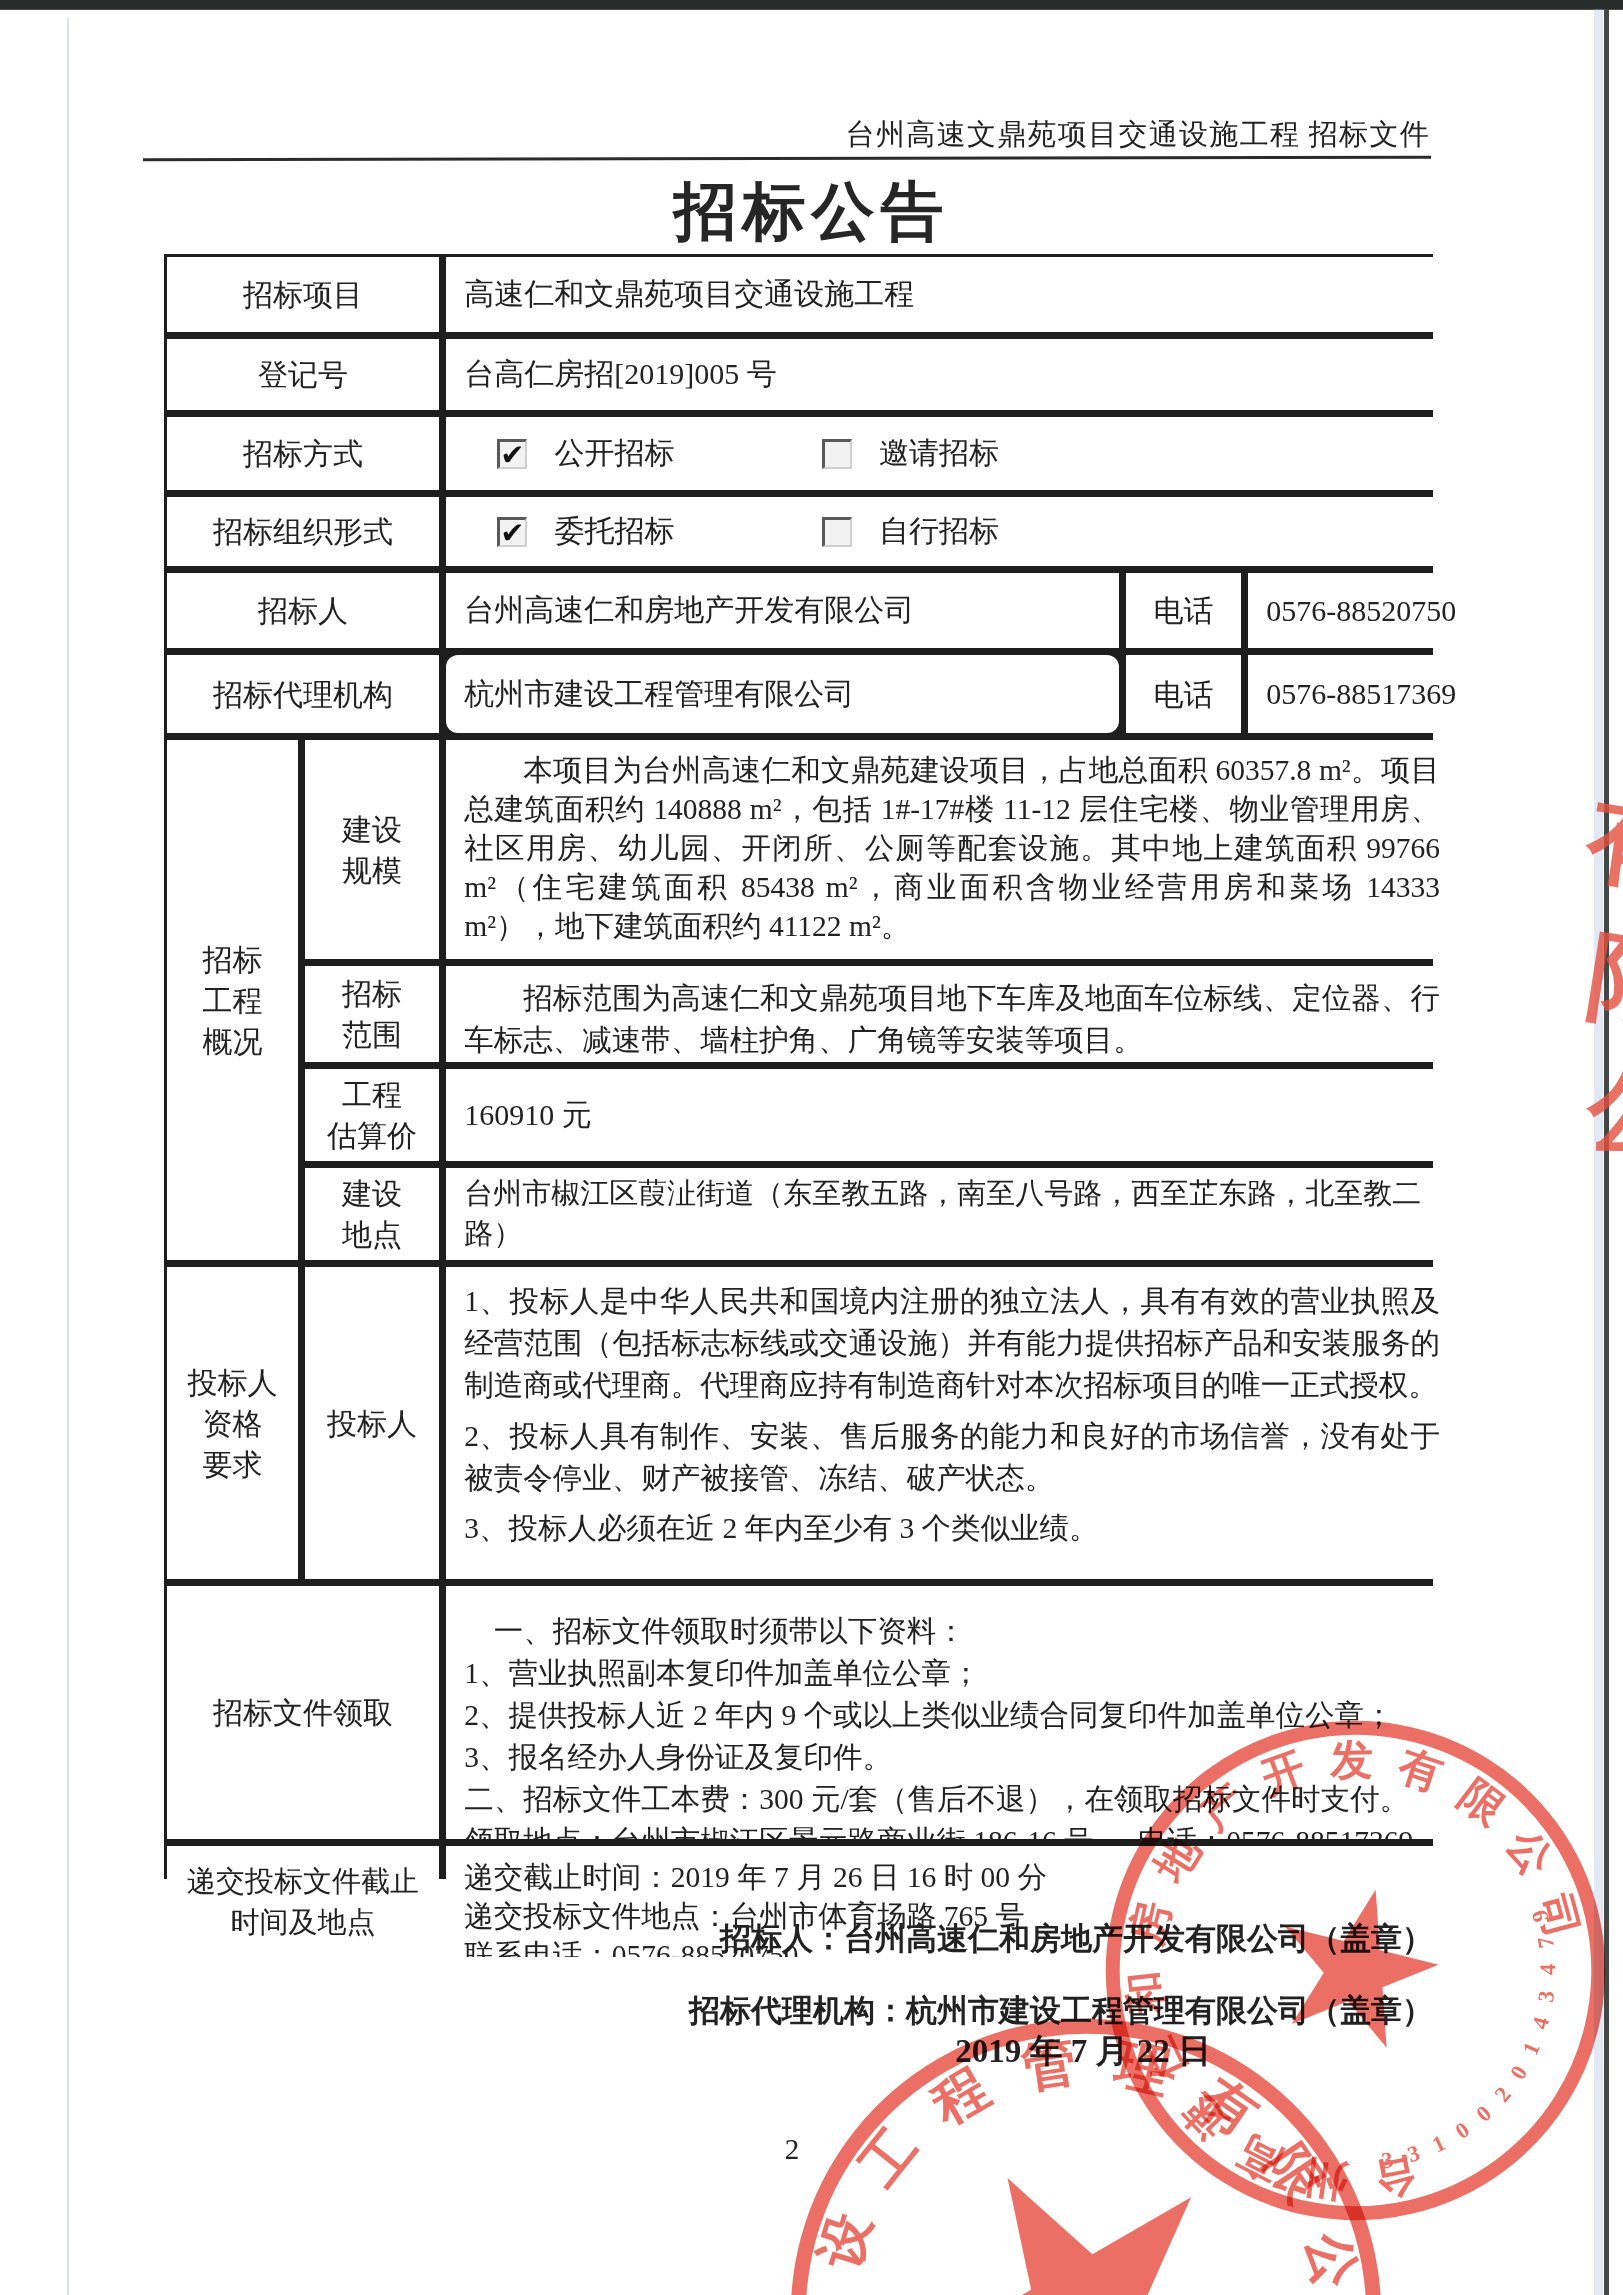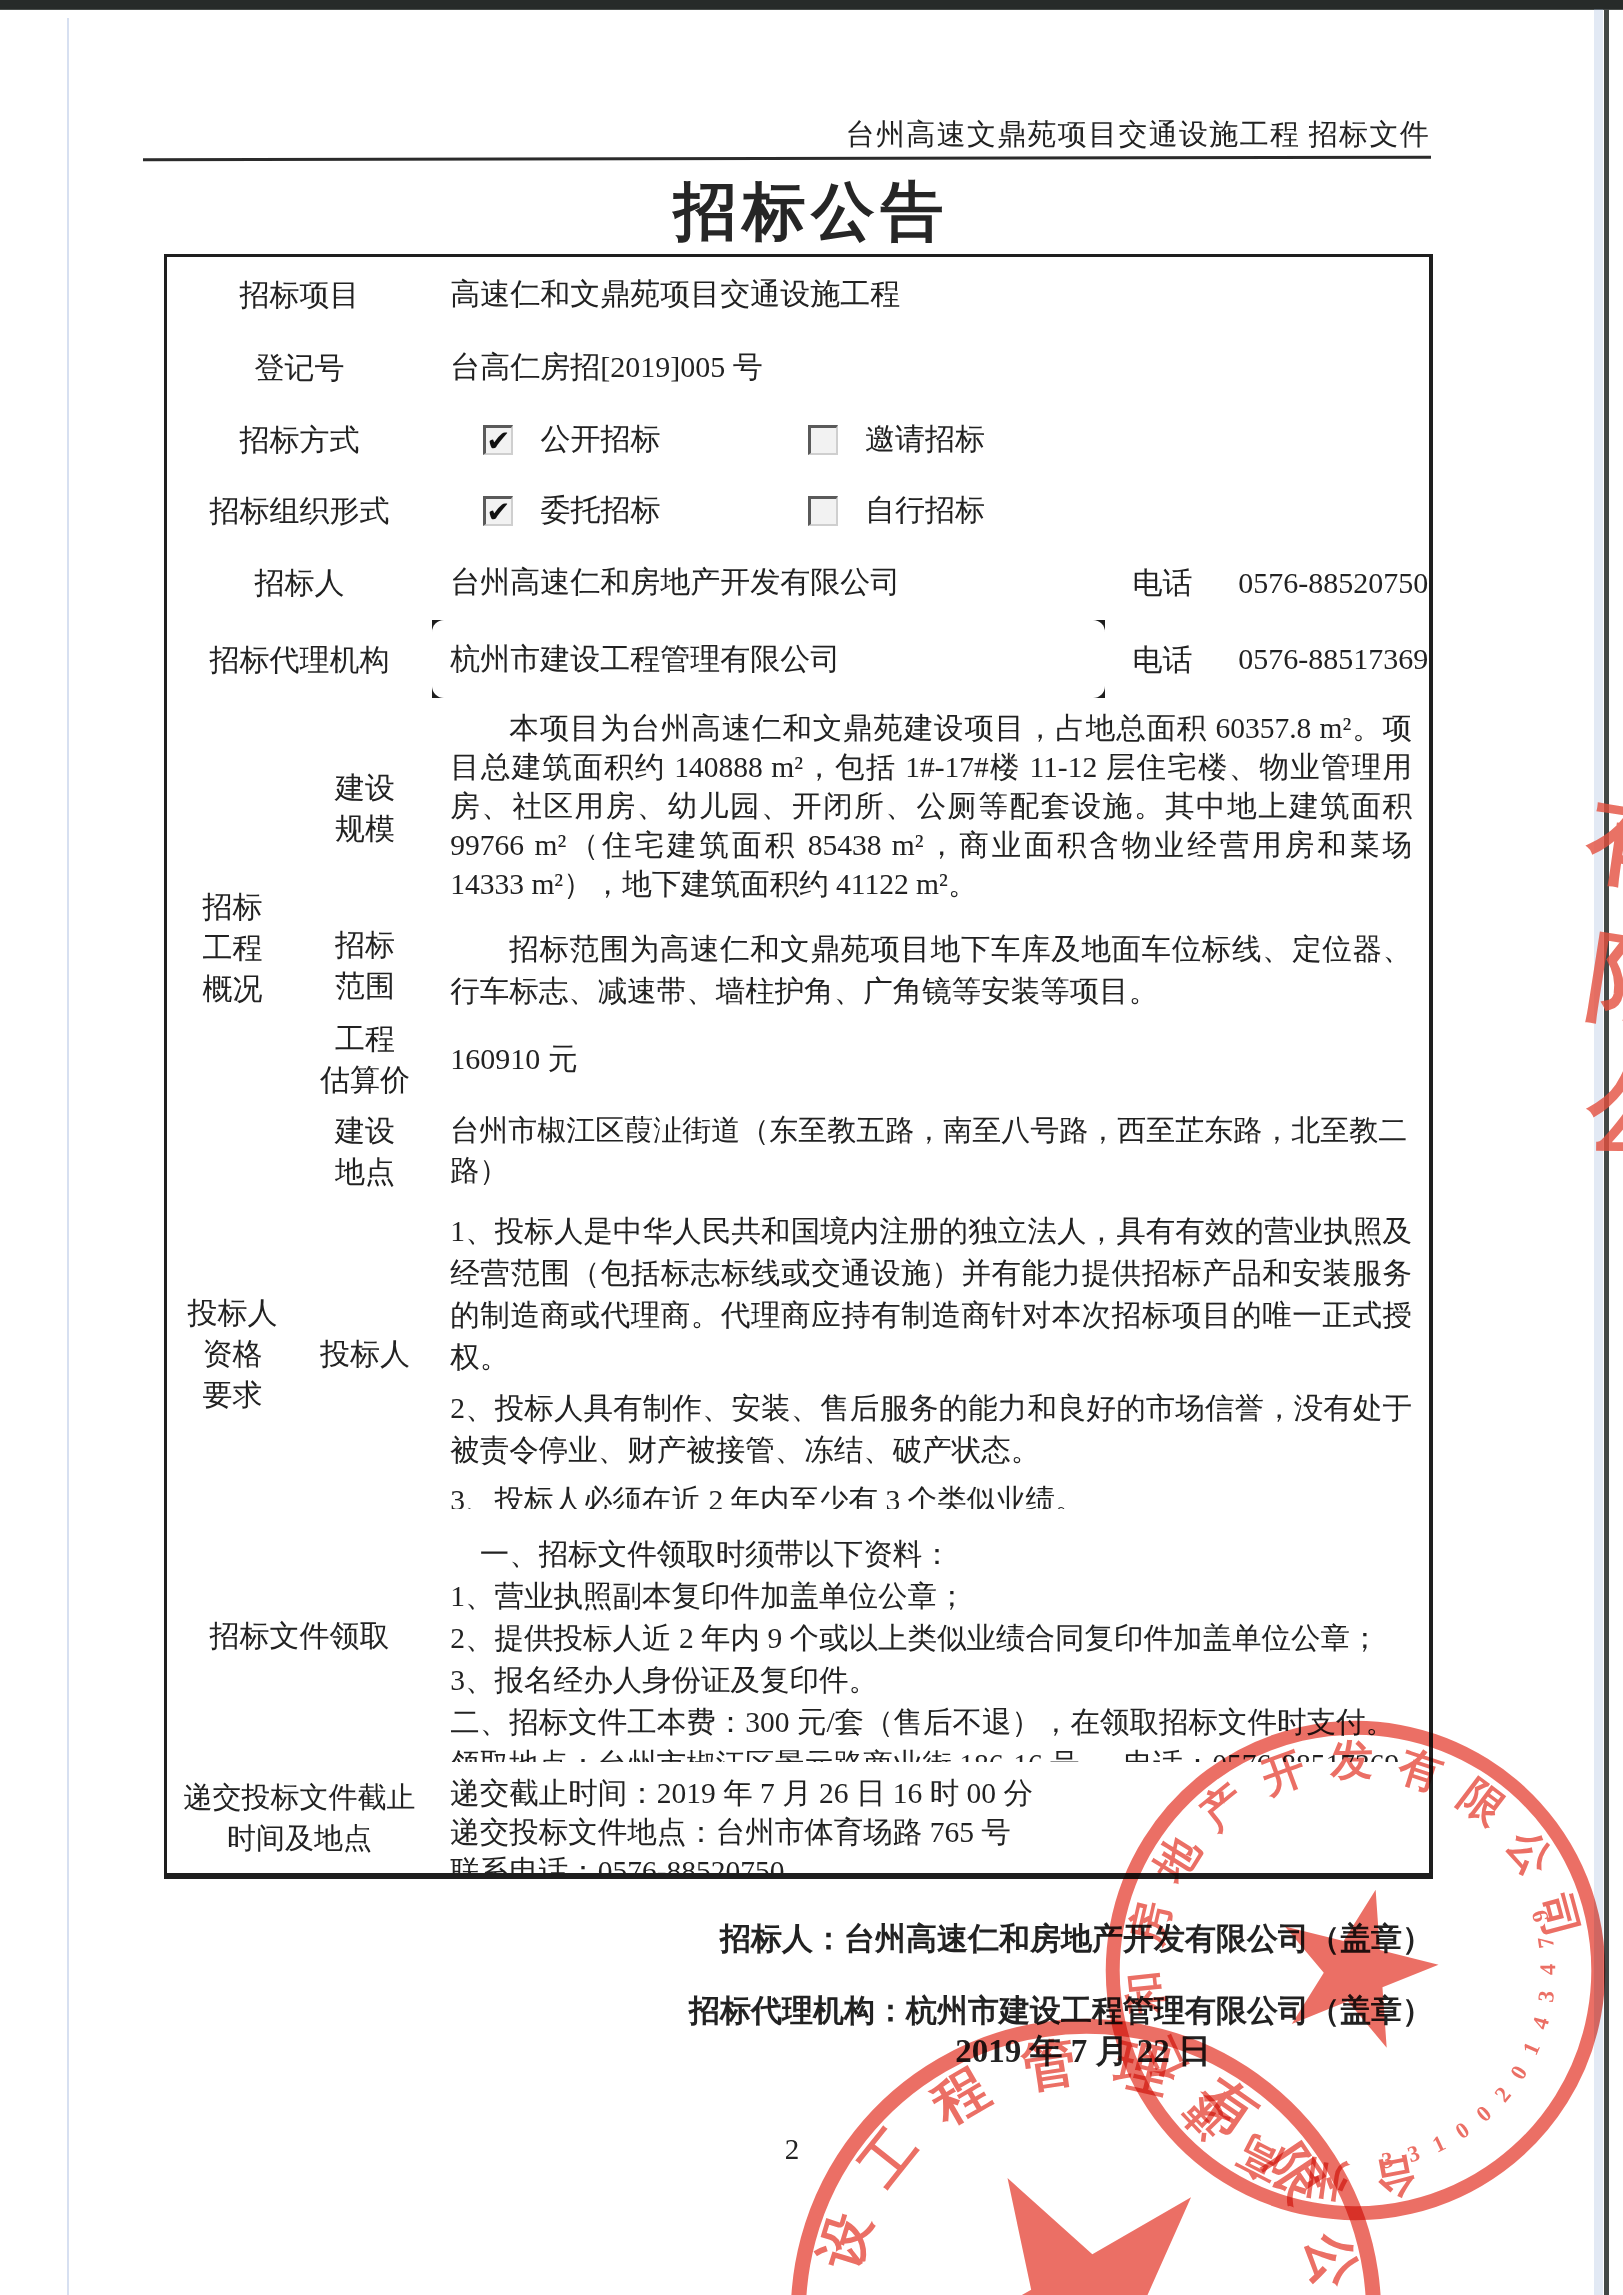--- a/index.html
+++ b/index.html
@@ -18,21 +18,21 @@
   
   .doc-header{position:absolute;top:115px;left:589px;width:841px;text-align:right;font-size:29px;letter-spacing:1.3px;white-space:nowrap;}
   .header-rule{position:absolute;left:143px;top:157px;width:1288px;height:3.3px;background:#2b2b2b;transform:rotate(-.12deg);}
   .doc-title{position:absolute;top:169px;left:0;width:1623px;text-align:center;
     font-family:"Liberation Sans","DejaVu Sans",sans-serif;font-weight:bold;
     font-size:63px;letter-spacing:5.9px;color:#262626;}
   
   .bid-table{
     position:absolute;left:164px;top:254px;width:1269px;height:1625px;
     box-sizing:border-box;border:3.3px solid #1e1e1e;background:#1e1e1e;
-    display:grid;gap:0;
+    display:grid;gap:7px;
     grid-template-columns:131px 134px 673px 115px 209px;
     grid-template-rows:75px 71px 73px 69px 75px 78px 219px 96px 92px 92px 312px 253px 111px;
     font-size:30px;
   }
   .cell{background:#fff;box-sizing:border-box;overflow:hidden;}
   .lab{display:flex;align-items:center;justify-content:center;text-align:center;white-space:pre-line;line-height:41px;}
   .val{display:flex;align-items:center;padding-left:18.3px;}
   .par{padding:10.5px 17px 0 18.3px;line-height:39px;text-align:justify;}
   .indent2{text-indent:2em;}
   .opt-row{display:flex;align-items:center;padding-left:51px;gap:27.5px;}

